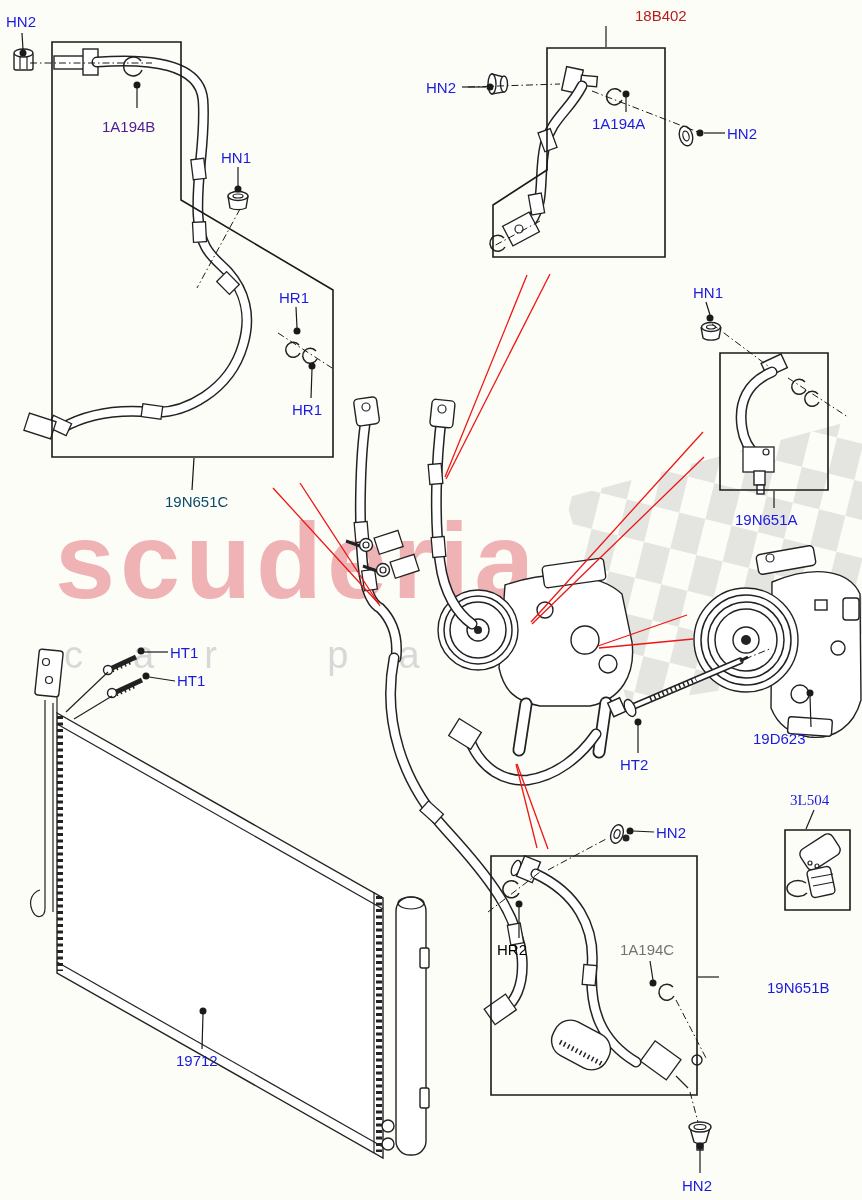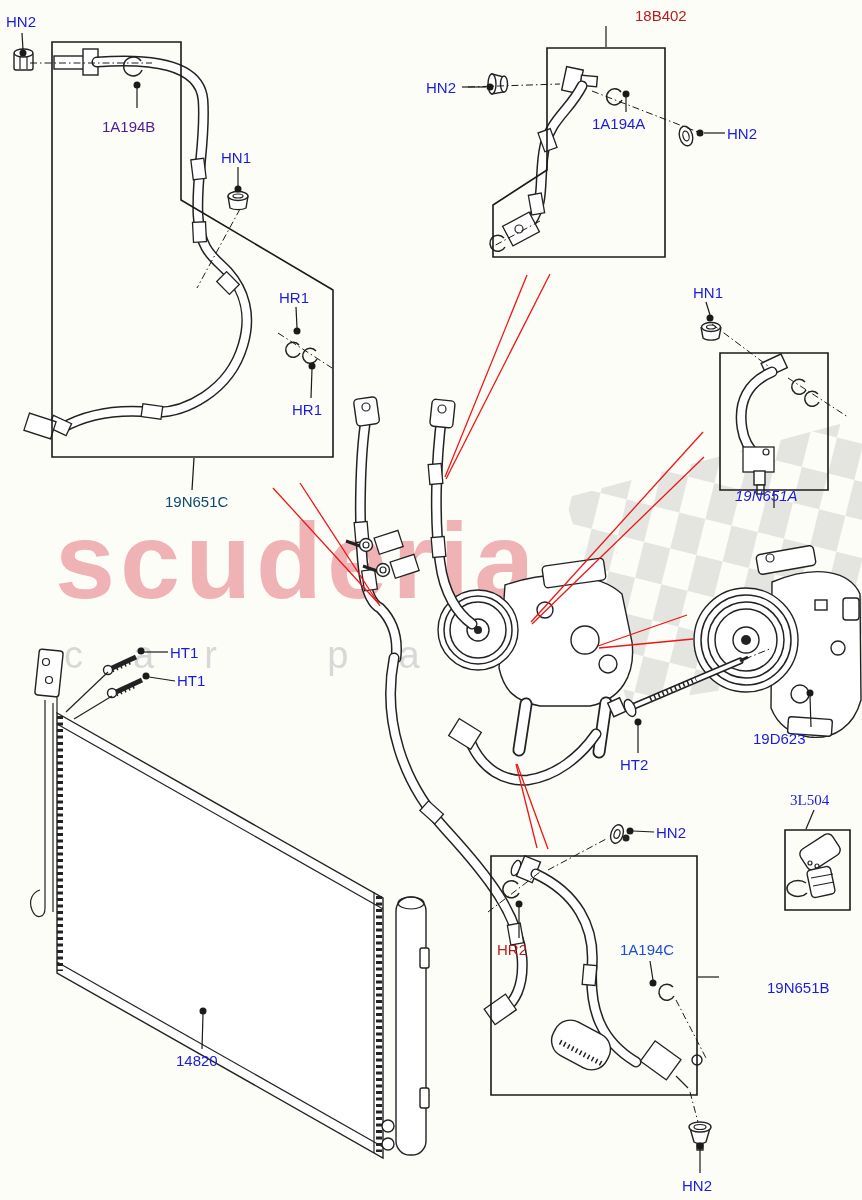--- a/index.html
+++ b/index.html
@@ -345,29 +345,29 @@
 
   <div id="labels">
       <span class="plabel" style="left: 6px; top: 12px; color: rgb(27, 27, 224);">HN2</span>
       <span class="plabel" style="left: 102px; top: 117px; color: #4c1d95;">1A194B</span>
       <span class="plabel" style="left: 221px; top: 148px; color: rgb(27, 27, 224);">HN1</span>
       <span class="plabel" style="left: 594px; top: 6px; color: #b91c1c; margin-left: 41px;">18B402</span>
       <span class="plabel" style="left: 426px; top: 78px; color: rgb(27, 27, 224);">HN2</span>
       <span class="plabel" style="left: 592px; top: 114px; color: rgb(27, 27, 224);">1A194A</span>
       <span class="plabel" style="left: 727px; top: 124px; color: rgb(27, 27, 224);">HN2</span>
       <span class="plabel" style="left: 693px; top: 283px; color: rgb(27, 27, 224);">HN1</span>
-      <span class="plabel" style="left: 735px; top: 486px; color: rgb(27, 27, 224); font-style: italic;">19N651A</span>
+      <span class="plabel" style="left: 735px; top: 510px; color: rgb(27, 27, 224);">19N651A</span>
       <span class="plabel" style="left: 165px; top: 492px; color: #0c4a6e;">19N651C</span>
       <span class="plabel" style="left: 279px; top: 288px; color: rgb(27, 27, 224);">HR1</span>
       <span class="plabel" style="left: 292px; top: 400px; color: rgb(27, 27, 224);">HR1</span>
       <span class="plabel" style="left: 170px; top: 643px; color: rgb(27, 27, 224);">HT1</span>
       <span class="plabel" style="left: 177px; top: 671px; color: rgb(27, 27, 224);">HT1</span>
-      <span class="plabel" style="left: 176px; top: 1051px; color: rgb(27, 27, 224);">14820</span>
+      <span class="plabel" style="left: 176px; top: 1051px; color: rgb(27, 27, 224);">19712</span>
       <span class="plabel" style="left: 620px; top: 755px; color: rgb(27, 27, 224); text-align: center;">HT2</span>
       <span class="plabel" style="left: 753px; top: 729px; color: rgb(27, 27, 224);">19D623</span>
       <span class="plabel" style="left: 790px; top: 791px; color: rgb(27, 27, 224); font-family: Liberation Serif, serif;">3L504</span>
-      <span class="plabel" style="left: 497px; top: 940px; color: #b91c1c;">HR2</span>
+      <span class="plabel" style="left: 497px; top: 940px; color: #000000;">HR2</span>
       <span class="plabel" style="left: 656px; top: 823px; color: rgb(27, 27, 224);">HN2</span>
-      <span class="plabel" style="left: 620px; top: 940px; color: #1d4ed8;">1A194C</span>
+      <span class="plabel" style="left: 620px; top: 940px; color: #737373;">1A194C</span>
       <span class="plabel" style="left: 722px; top: 978px; color: rgb(27, 27, 224); margin-left: 45px;">19N651B</span>
       <span class="plabel" style="left: 682px; top: 1176px; color: rgb(27, 27, 224);">HN2</span>
     </div>
 </div>
 
 </body></html>

